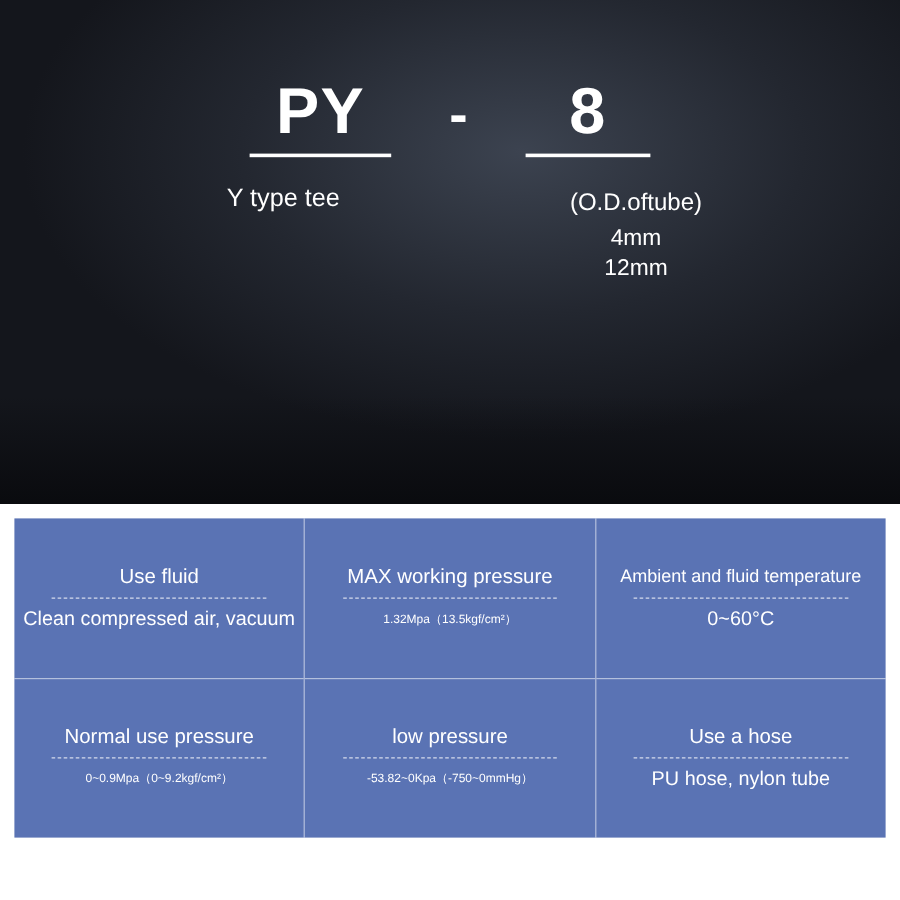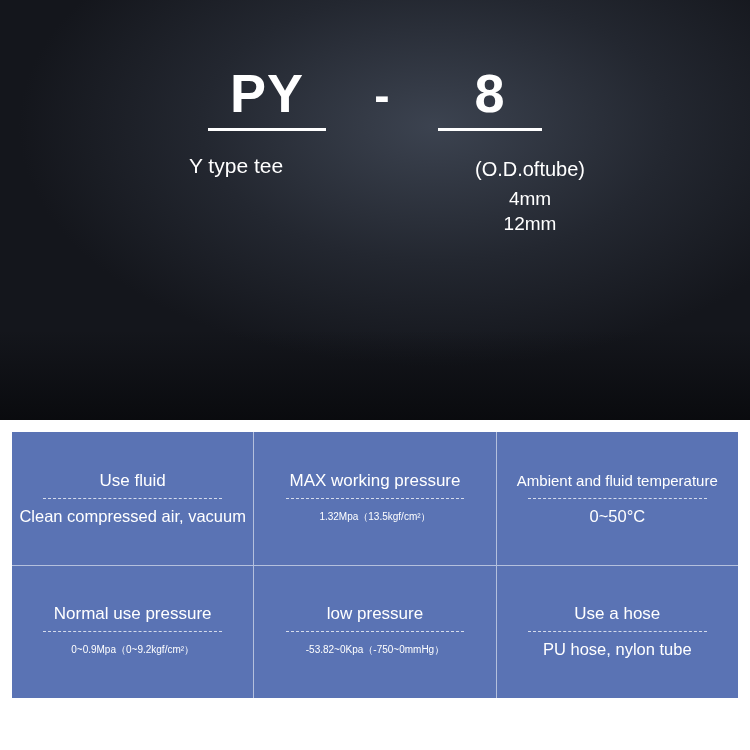--- a/index.html
+++ b/index.html
@@ -214,21 +214,21 @@
           <div class="cell-val">Clean compressed air, vacuum</div>
         </td>
         <td class="v-divider">
           <div class="cell-head">MAX working pressure</div>
           <div class="cell-sep"></div>
           <div class="cell-val small">1.32Mpa（13.5kgf/cm²）</div>
         </td>
         <td class="v-divider">
           <div class="cell-head small">Ambient and fluid temperature</div>
           <div class="cell-sep"></div>
-          <div class="cell-val">0~50°C</div>
+          <div class="cell-val">0~60°C</div>
         </td>
       </tr>
       <tr class="h-divider">
         <td>
           <div class="cell-head">Normal use pressure</div>
           <div class="cell-sep"></div>
           <div class="cell-val small">0~0.9Mpa（0~9.2kgf/cm²）</div>
         </td>
         <td class="v-divider">
           <div class="cell-head">low pressure</div>

